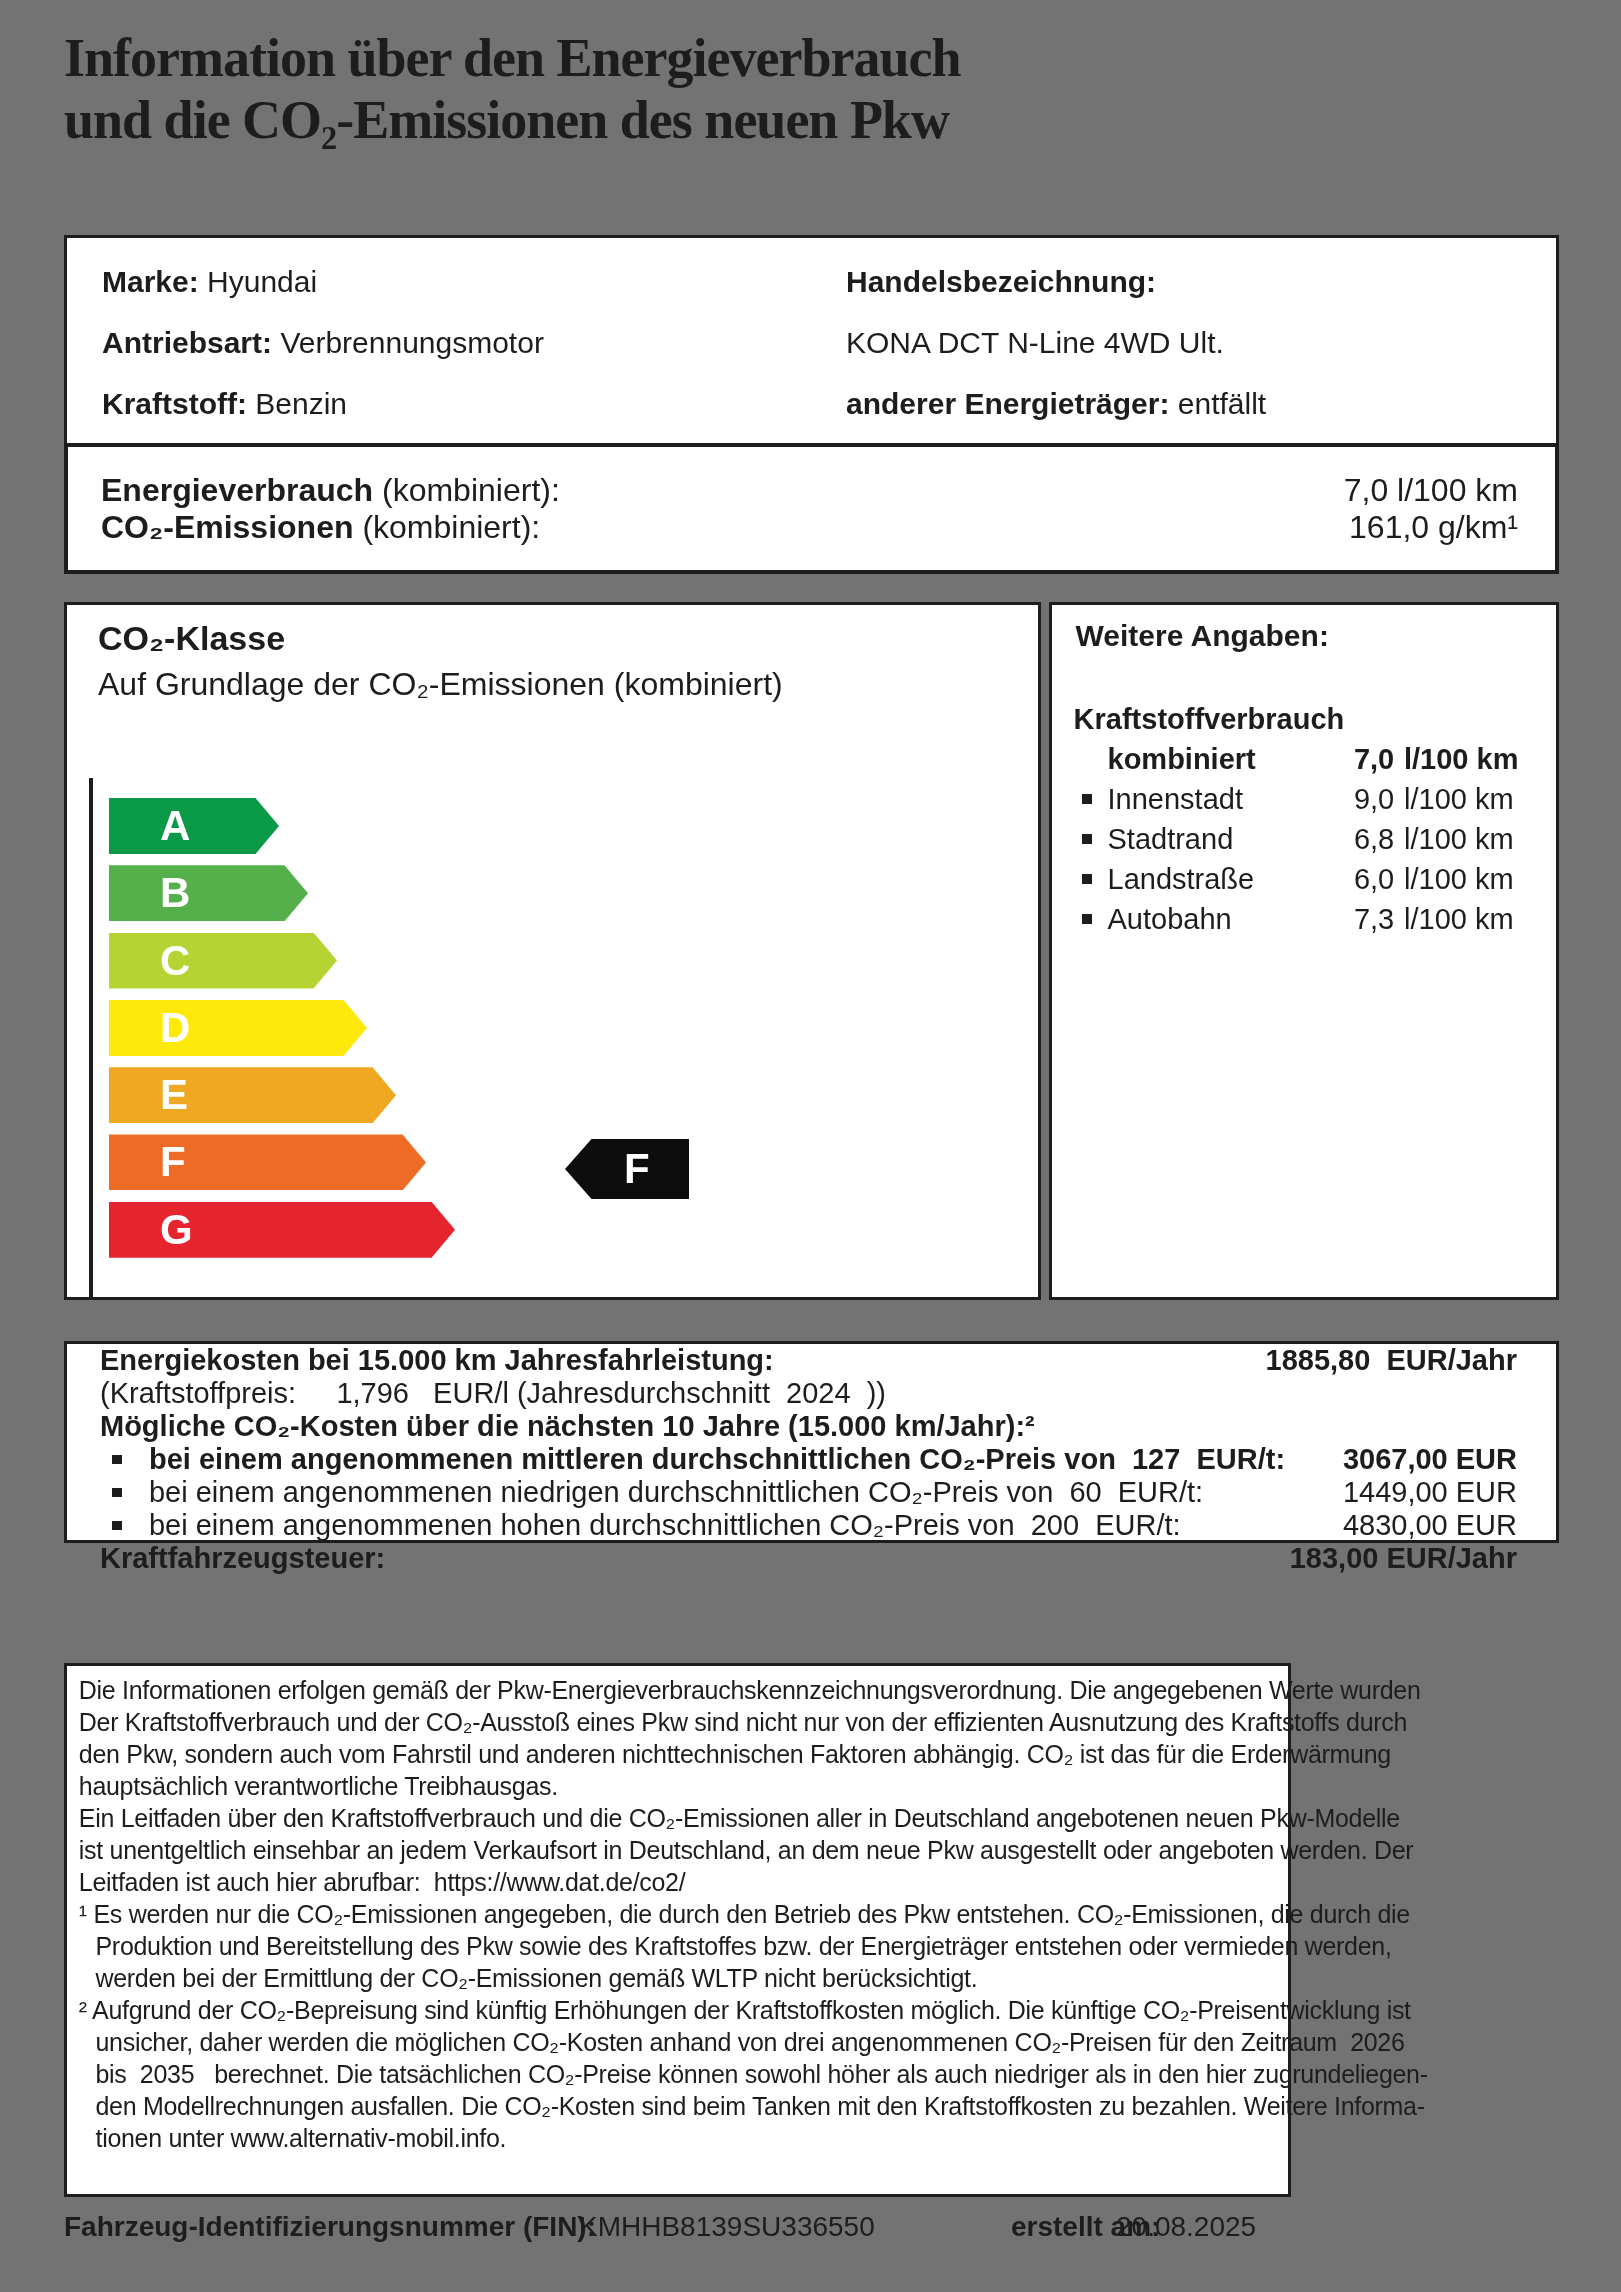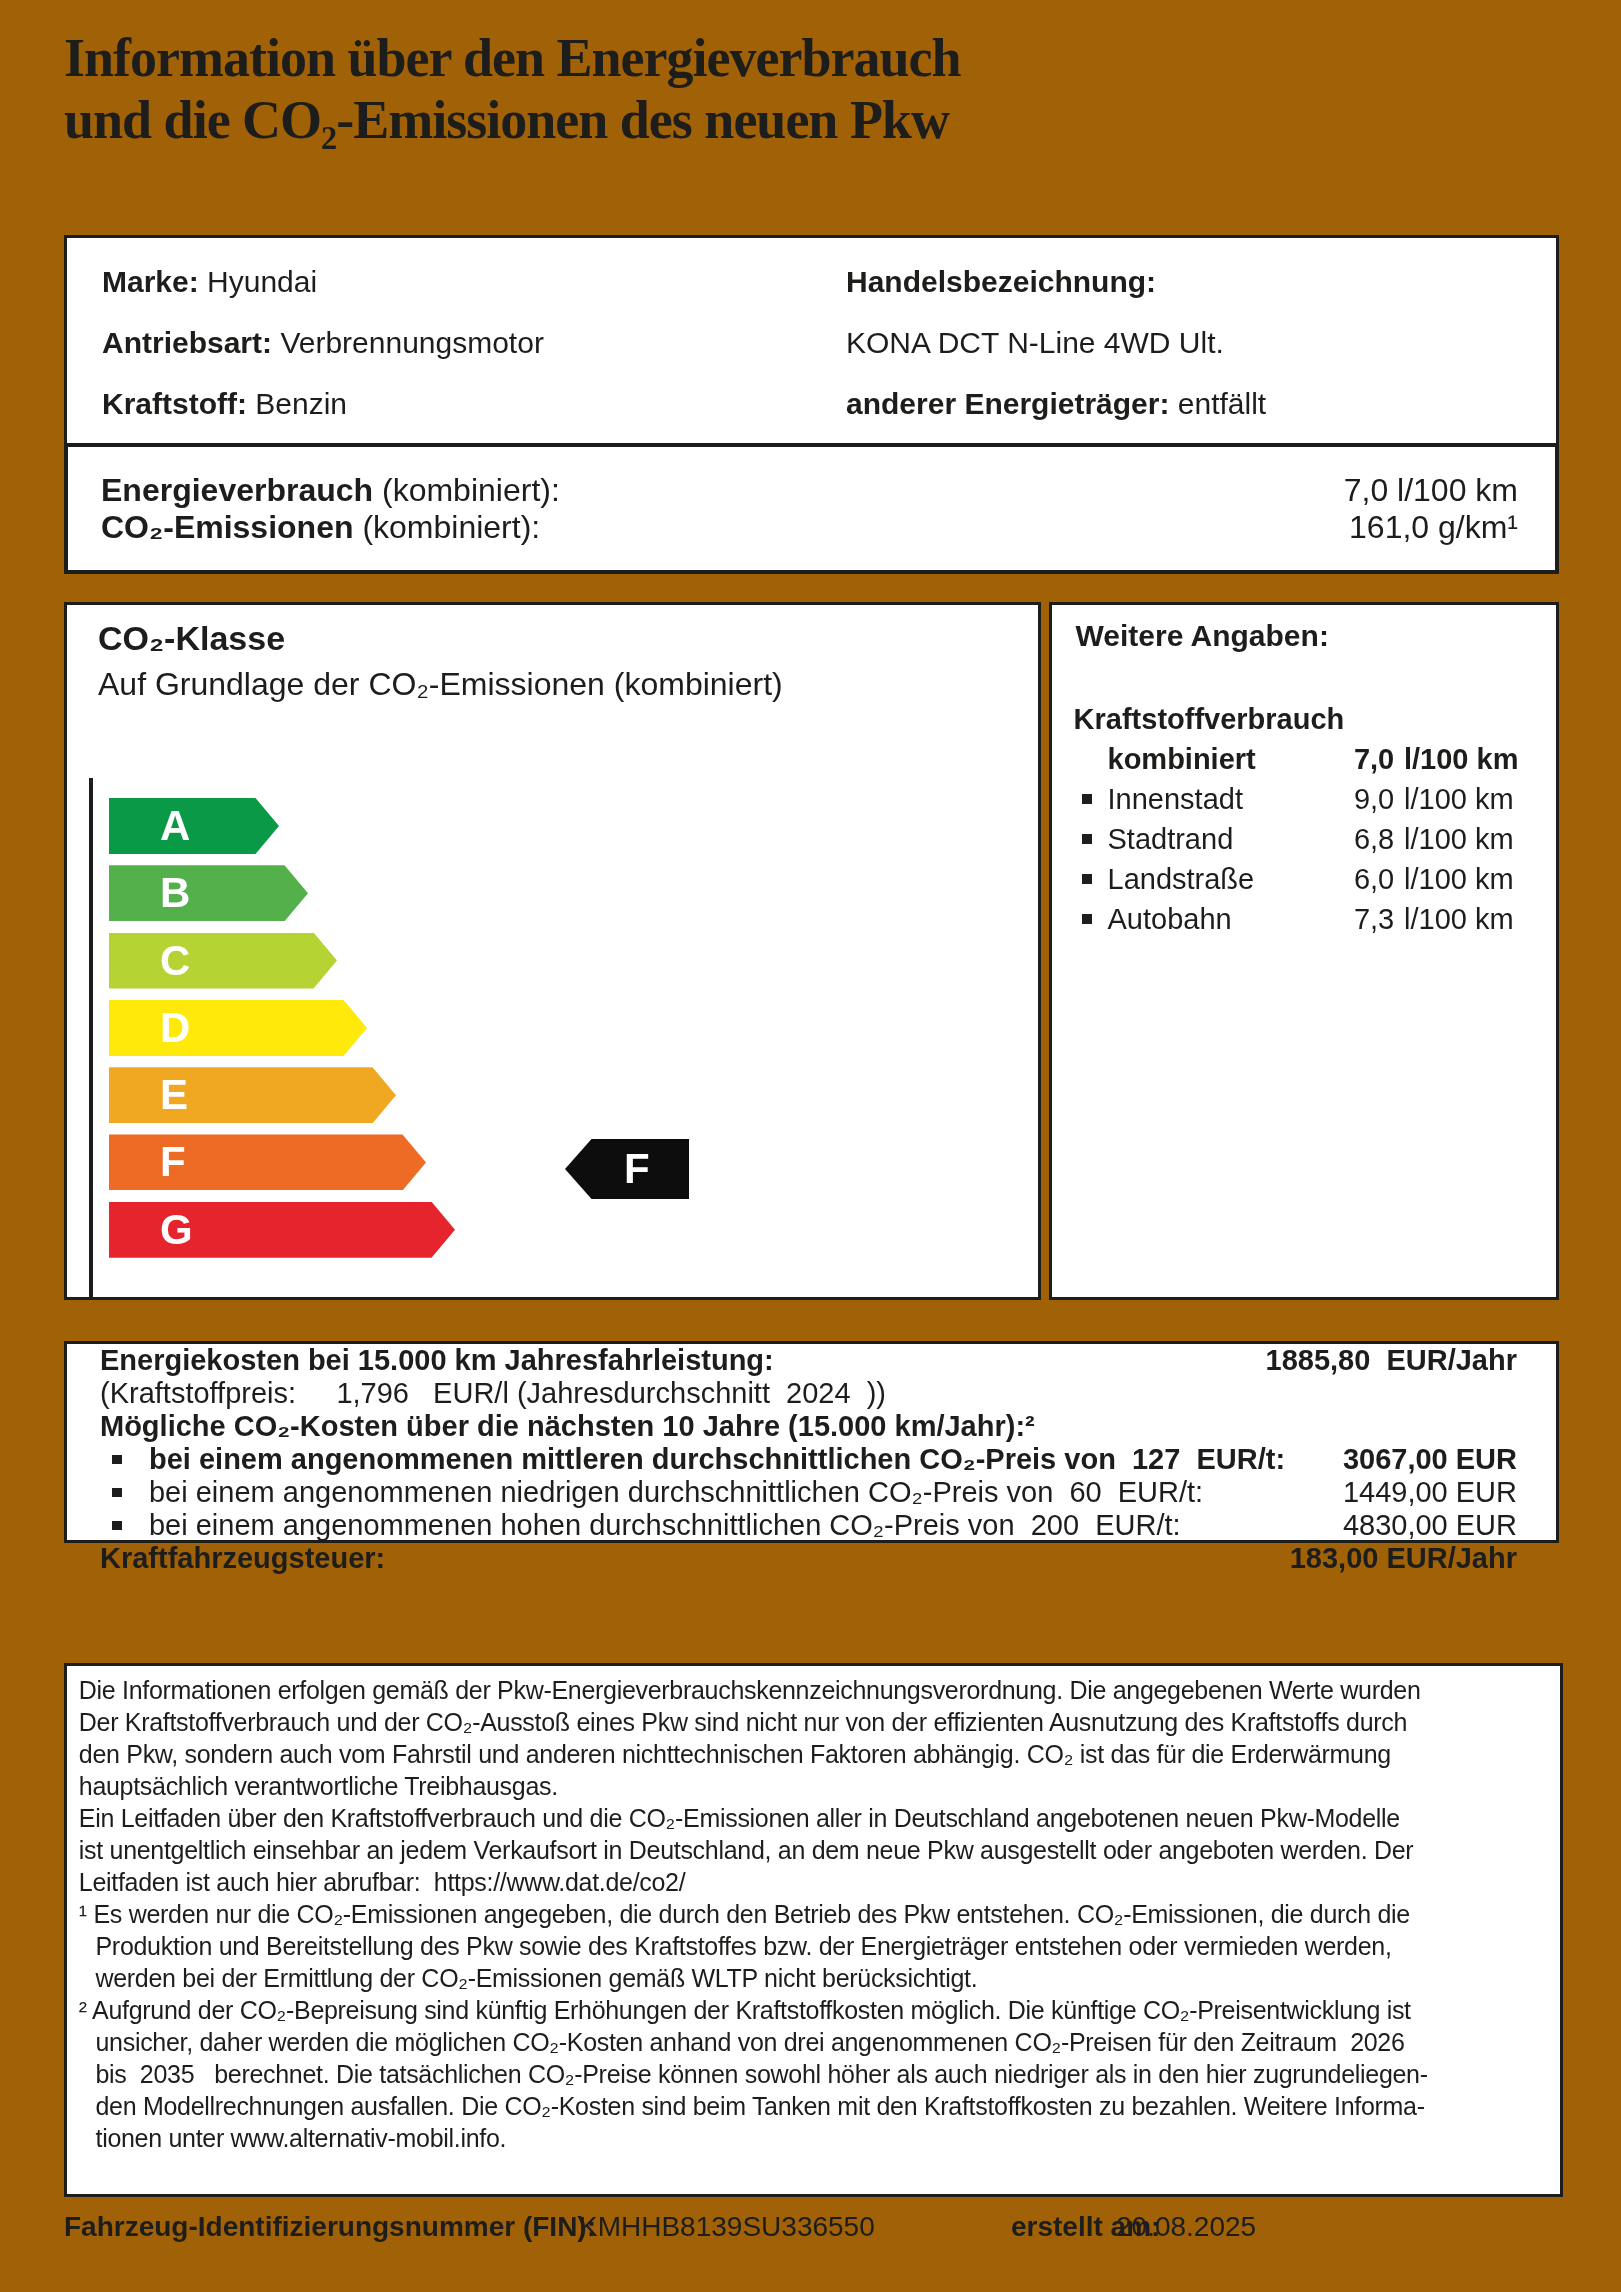--- a/index.html
+++ b/index.html
@@ -1,19 +1,19 @@
 <!DOCTYPE html>
 <html lang="de"><head>
 <meta charset="utf-8">
 <style>
   html,body{margin:0;padding:0;background:#ffffff;}
   .page{
     position:relative;
     width:1621px;height:2293px;
-    background:#a16207;
+    background:#737373;
     color:#1d1d1b;
     font-family:"Liberation Sans", sans-serif;
     overflow:hidden;
   }
   .pre{white-space:pre;}
   
   .title{
     position:absolute;left:64px;top:27.4px;width:1495px;
     font-family:"Liberation Serif", serif;
     font-weight:bold;font-size:54px;line-height:62px;letter-spacing:-1px;
@@ -67,21 +67,21 @@
   .more-row .unit{grid-column:5;}
   
   .box-costs{left:64px;top:1341px;width:1495px;height:202px;}
   .costs-inner{position:absolute;left:33px;right:39px;top:0;height:100%;
     display:flex;flex-direction:column;justify-content:space-evenly;font-size:29px;}
   .cost-row{display:flex;align-items:baseline;}
   .cost-row .grow{flex:1;}
   .cost-row.bold{font-weight:bold;}
   .cost-row .bullet{width:9.8px;height:9.8px;background:#1d1d1b;align-self:center;margin:0 27.4px 0 11.8px;flex:none;}
   
-  .box-legal{left:64px;top:1663px;width:1499px;height:534px;padding-left:38px;}
+  .box-legal{left:64px;top:1663px;width:1227px;height:534px;padding-left:38px;}
   .legal-inner{position:absolute;left:11.8px;right:9.8px;top:7.8px;font-size:25px;line-height:32px;letter-spacing:-0.3px;white-space:nowrap;}
   .legal-line.indent{padding-left:16.7px;}
   
   .footer{position:absolute;left:64px;top:2211px;width:1495px;height:39px;font-size:28px;}
   .footer span{position:absolute;top:0;}
   .f-fin-label{left:0;font-weight:bold;}
   .f-fin-value{left:515px;}
   .f-created-label{left:947px;font-weight:bold;}
   .f-created-value{left:1052px;}
 </style>

